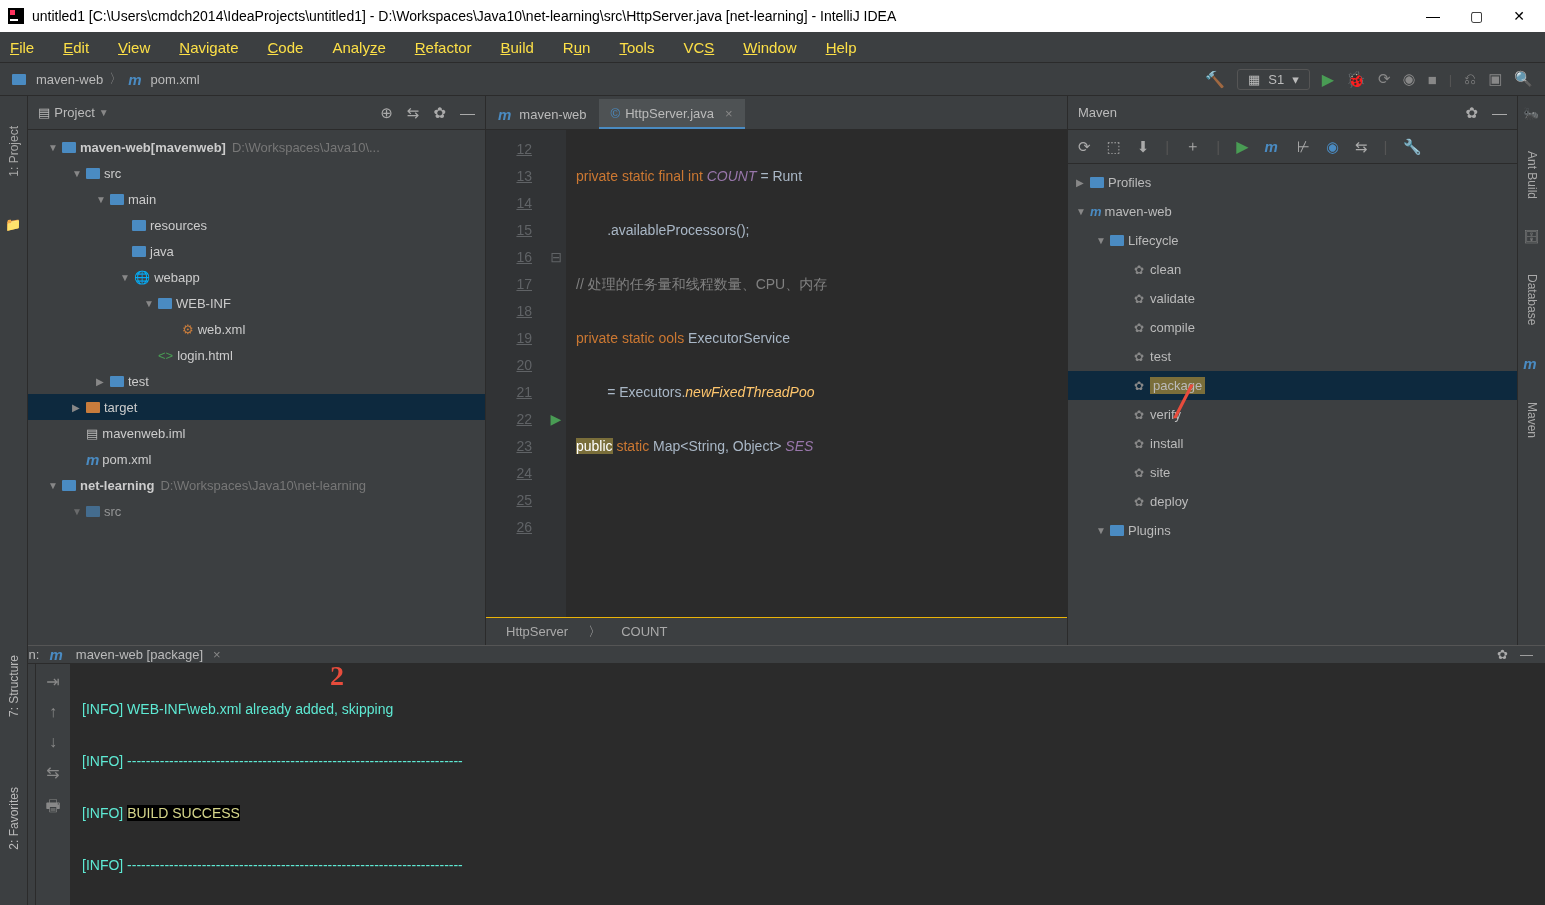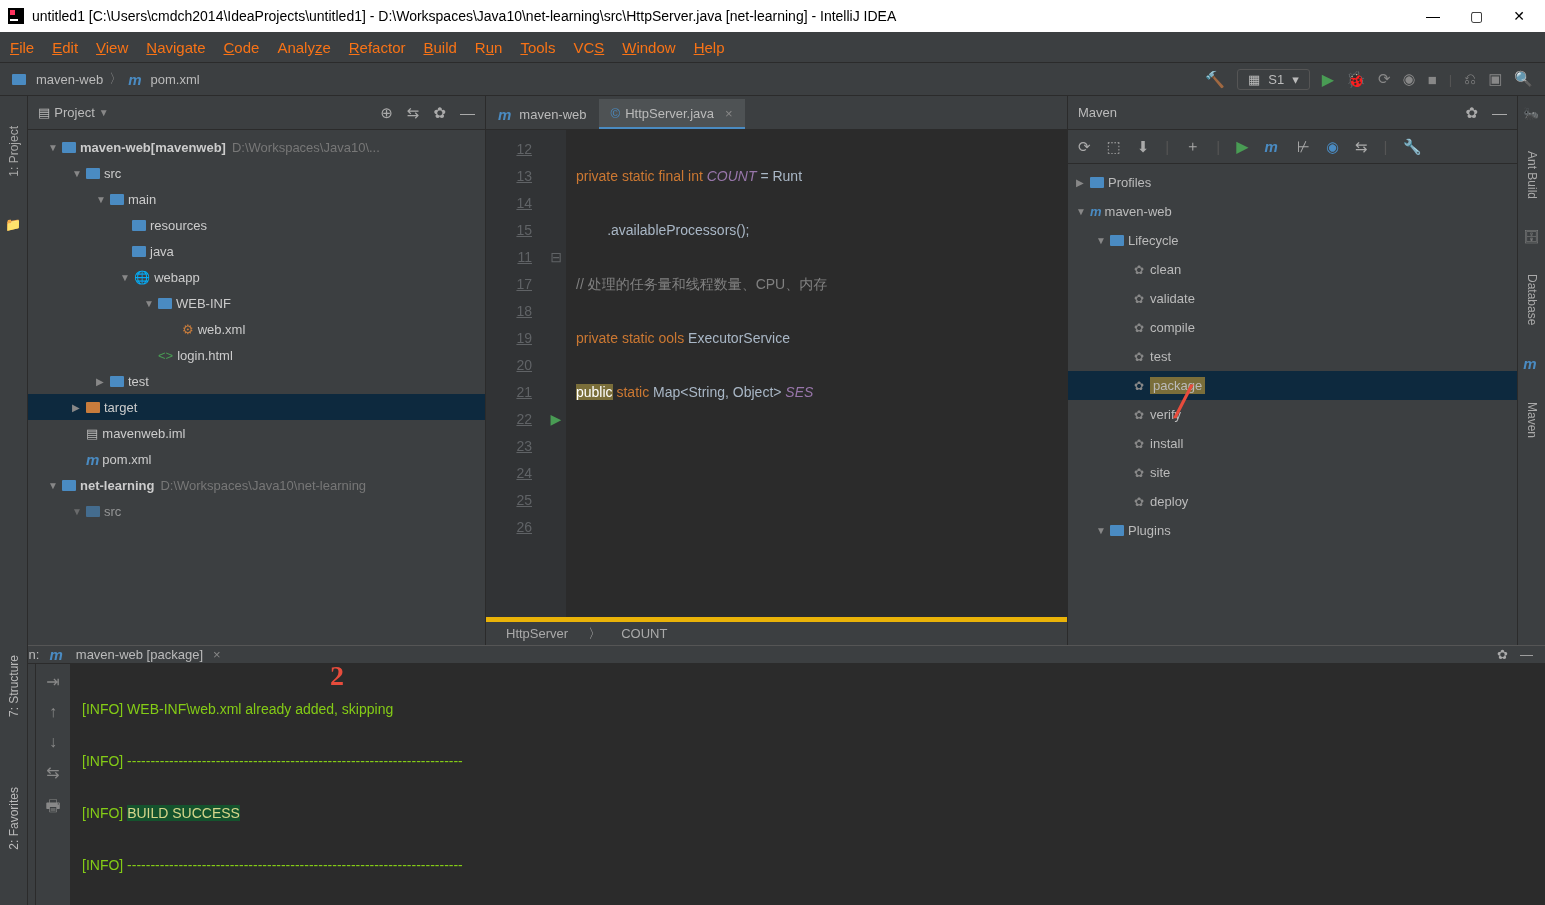--- a/index.html
+++ b/index.html
@@ -1,21 +1,21 @@
 <!DOCTYPE html>
 <html><head>
 <meta charset="utf-8">
 <style>
 * { margin:0; padding:0; box-sizing:border-box; font-family:"Segoe UI",Arial,sans-serif; }
 body { background:#3c3f41; color:#bbb; font-size:13px; width:1545px; height:905px; overflow:hidden; position:relative; }
 .titlebar { background:#fff; height:32px; display:flex; align-items:center; padding:0 8px; color:#000; font-size:14px; }
 .titlebar .ij-icon { width:16px; height:16px; margin-right:8px; display:inline-block; }
 .titlebar .win-controls { margin-left:auto; display:flex; gap:30px; padding:0 12px; }
 .titlebar .win-controls span { font-size:14px; cursor:default; }
-.menubar { background:#3c3f41; height:30px; display:flex; align-items:center; padding:0 10px; gap:18px; color:#f97316; font-size:15px; }
+.menubar { background:#3c3f41; height:30px; display:flex; align-items:center; padding:0 10px; gap:29px; color:#fde047; font-size:15px; }
 .menubar span { cursor:default; }
 .menubar span u { text-decoration:underline; }
 .navbar { background:#3c3f41; height:34px; border-top:1px solid #2b2b2b; border-bottom:1px solid #2b2b2b; display:flex; align-items:center; padding:0 12px; }
 .navbar .breadcrumb { display:flex; align-items:center; gap:6px; }
 .navbar .breadcrumb .chev { color:#888; }
 .navbar .nav-right { margin-left:auto; display:flex; align-items:center; gap:12px; }
 .folder-ico { display:inline-block; width:14px; height:11px; background:#4a8bc2; border-radius:1px; margin-right:4px; vertical-align:middle; position:relative; }
 .folder-ico.orange { background:#c87c3c; }
 .m-ico { color:#4a8bc2; font-weight:bold; font-style:italic; font-size:15px; margin-right:3px; }
 .green-ico { color:#499c54; font-size:16px; }
@@ -42,40 +42,40 @@
 .editor-body { flex:1; display:flex; overflow:hidden; font-family:"Consolas","JetBrains Mono",monospace; font-size:14px; }
 .gutter-nums { width:60px; text-align:right; padding:6px 14px 0 0; color:#606366; line-height:27px; background:#313335;text-decoration:underline; }
 .gutter-marks { width:20px; background:#313335; padding-top:6px; line-height:27px; text-align:center; color:#606366; }
 .code { flex:1; padding:6px 0 0 10px; line-height:27px; white-space:pre; overflow:hidden; color:#a9b7c6; }
 .kw { color:#cc7832; }
 .str-it { color:#9876aa; font-style:italic; }
 .cmt { color:#808080; }
 .num { color:#6897bb; }
 .fn-it { color:#ffc66d; font-style:italic; }
 .hl-y { background:#7a6e3a; color:#fff; }
-.breadcrumb-bottom { height:28px; display:flex; align-items:center; padding:0 20px; gap:20px; background:#3c3f41; border-top:5px solid #eab308; color:#aaa; }
+.breadcrumb-bottom { height:28px; display:flex; align-items:center; padding:0 20px; gap:20px; background:#3c3f41; border-top:1px solid #eab308; color:#aaa; }
 .maven-panel { width:450px; background:#3c3f41; border-left:1px solid #2b2b2b; display:flex; flex-direction:column; }
 .maven-toolbar { height:34px; display:flex; align-items:center; padding:0 10px; gap:16px; border-bottom:1px solid #2b2b2b; color:#aaa; font-size:15px; }
 .maven-tree { flex:1; padding:4px 0; overflow:hidden; }
 .maven-row { height:29px; display:flex; align-items:center; padding-left:8px; cursor:default; }
 .maven-row.selected { background:#0d293e; }
 .maven-row .arrow { width:14px; color:#888; font-size:10px; }
 .gear { color:#888; font-size:12px; margin-right:6px; }
 .pkg-hl { background:#7a6e3a; padding:1px 3px; }
 .right-gutter { width:28px; background:#3c3f41; border-left:1px solid #2b2b2b; display:flex; flex-direction:column; align-items:center; padding-top:10px; gap:30px; }
 .right-gutter .rot { writing-mode:vertical-rl; font-size:12px; color:#aaa; white-space:nowrap; }
 .run-panel { height:260px; background:#2b2b2b; border-top:1px solid #555; display:flex; flex-direction:column; }
 .run-header { height:30px; display:flex; align-items:center; padding:0 12px; gap:10px; background:#3c3f41; border-bottom:1px solid #2b2b2b; }
 .run-header .icons { margin-left:auto; display:flex; gap:12px; color:#aaa; }
 .run-body { flex:1; display:flex; }
 .run-gutter-l { width:35px; background:#3c3f41; display:flex; flex-direction:column; align-items:center; padding-top:8px; gap:12px; color:#888; font-size:16px; }
 .run-gutter-l2 { width:35px; background:#3c3f41; display:flex; flex-direction:column; align-items:center; padding-top:8px; gap:12px; color:#888; font-size:16px; border-left:1px solid #2b2b2b; }
 .console { flex:1; padding:6px 12px; font-family:"Consolas",monospace; font-size:14px; line-height:26px; color:#bbb; white-space:pre; }
-.info-t { color:#84cc16; }
-.success-hl { background:#14532d; color:#d6d68a; }
+.info-t { color:#5eead4; }
+.success-hl { background:#000000; color:#d6d68a; }
 .red-annot { position:absolute; color:#e74c3c; font-family:cursive; font-size:28px; font-weight:bold; pointer-events:none; }
 .left-gutter2 { position:absolute; left:0; bottom:0; width:28px; height:260px; background:#3c3f41; display:flex; flex-direction:column; align-items:center; justify-content:flex-start; padding-top:10px; gap:30px; border-right:1px solid #2b2b2b; }
 .sep-v { color:#555; }
 </style>
 </head>
 <body>
 
 <div class="titlebar">
   <span class="ij-icon">
     <svg width="16" height="16">
@@ -253,21 +253,21 @@
           <span>HttpServer.java</span>
           <span style="color:#888;margin-left:6px;">×</span>
         </div>
     </div>
     <div class="editor-body">
       <div class="gutter-nums">
         <div>12</div>
           <div>13</div>
           <div>14</div>
           <div>15</div>
-          <div>11</div>
+          <div>16</div>
           <div>17</div>
           <div>18</div>
           <div>19</div>
           <div>20</div>
           <div>21</div>
           <div>22</div>
           <div>23</div>
           <div>24</div>
           <div>25</div>
           <div>26</div>
@@ -287,20 +287,21 @@
           <div>&nbsp;</div>
           <div>&nbsp;</div>
           <div>&nbsp;</div>
           <div>&nbsp;</div>
       </div>
       <div class="code">
 <div><span class="kw">private static final int </span><span class="str-it">COUNT</span><span> = Runt</span></div>
 <div>        <span>.availableProcessors();</span></div>
 <div><span class="cmt">// 处理的任务量和线程数量、CPU、内存</span></div>
 <div><span class="kw">private static ools </span><span>ExecutorService</span></div>
+<div>        <span>= Executors.</span><span class="fn-it">newFixedThreadPoo</span></div>
 <div><span class="hl-y kw">public</span><span class="kw"> static </span><span>Map&lt;String, Object&gt; </span><span class="str-it">SES</span></div>
 
 
 
 
 
 
       </div>
     </div>
     <div class="breadcrumb-bottom">

